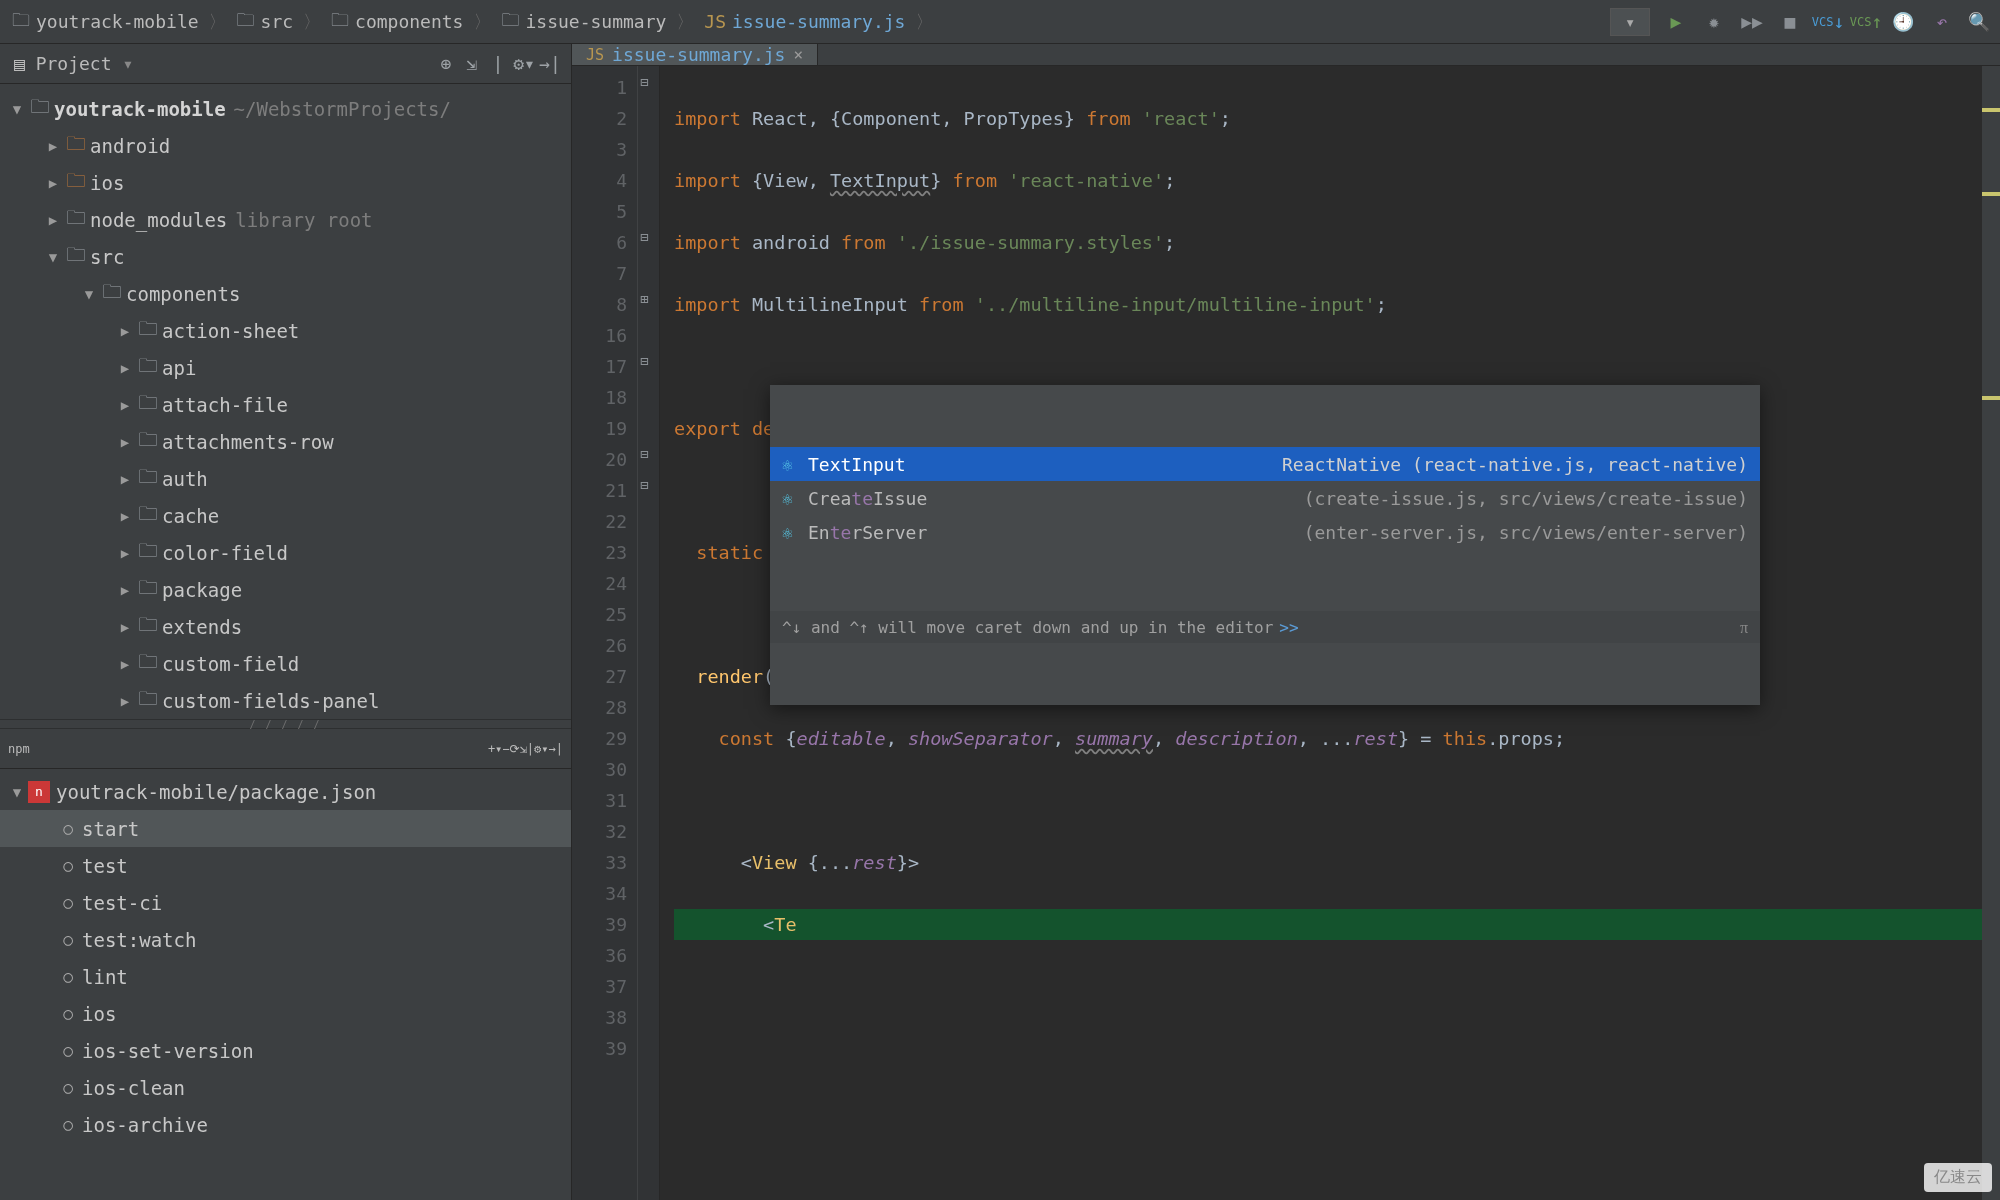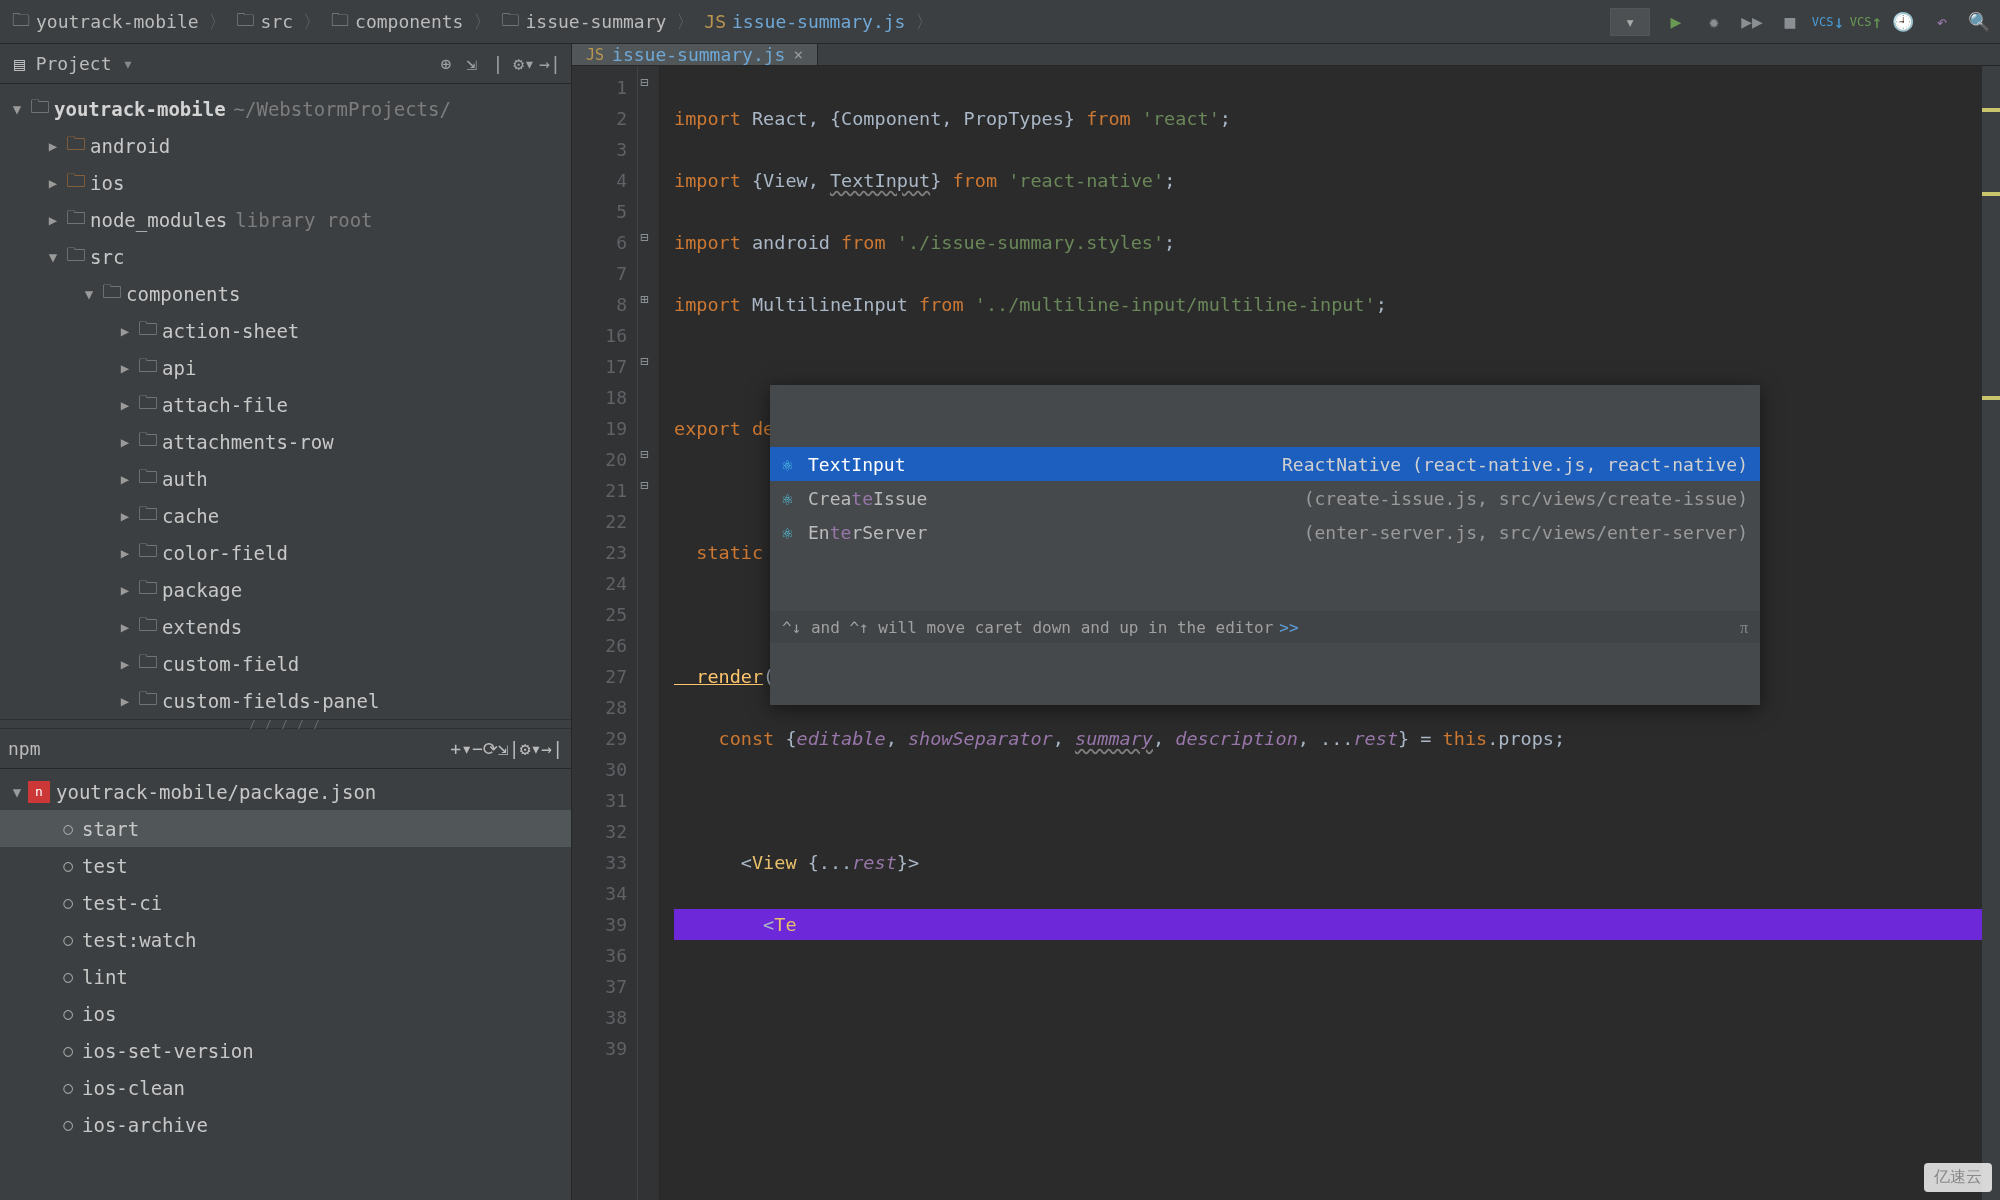--- a/index.html
+++ b/index.html
@@ -25,53 +25,53 @@
 .tree { flex:0 0 auto; overflow:auto; padding-top:6px; font-size:19px; }
 .tree-row { display:flex; align-items:center; height:37px; padding-left:6px; color:#c8c8c8; cursor:default; }
 .tree-row .arr { width:22px; text-align:center; color:#9a9a9a; font-size:14px; }
 .tree-row .fico { width:24px; text-align:center; }
 .tree-row .lbl { padding-left:2px; }
 .tree-row .lbl.dim { color:#7d7d7d; }
 .folder-icon { color:#9ea4aa; }
 .folder-orange { color:#c97c3a; }
 .drag-handle { height:10px; display:flex; justify-content:center; align-items:center; color:#707070; font-size:10px; letter-spacing:2px; border-top:1px solid #2d2f30; border-bottom:1px solid #2d2f30;}
 
-.npm-header { height:40px; display:flex; align-items:center; padding:0 8px; color:#bbb; border-bottom:1px solid #272727; font-size:18px;}
+.npm-header { height:40px; display:flex; align-items:center; padding:0 8px; color:#bbb; border-bottom:1px solid #272727; font-size:12px;}
 .npm-header .spacer{flex:1;}
 .npm-tree { flex:1; overflow:auto; padding-top:4px; font-size:19px;}
 .npm-row { display:flex; align-items:center; height:37px; padding-left:6px; color:#c8c8c8;}
 .npm-row.selected { background:#515658; }
 .npm-row .arr { width:22px; text-align:center; color:#9a9a9a; font-size:14px;}
 .npm-row .bullet { width:28px; text-align:center; color:#aaa; font-size:16px;}
 .npm-row .pico { width:22px; height:22px; background:#cb3837; color:#fff; font-size:13px; display:flex; align-items:center; justify-content:center; margin-right:6px;}
 
 .editor-area { flex:1; display:flex; flex-direction:column; background:#2b2b2b;}
 .tabs { height:40px; background:#3c3f41; display:flex; align-items:stretch; border-bottom:1px solid #272727;}
 .tab { display:flex; align-items:center; padding:0 14px; gap:8px; background:#515658; color:#6fa8d6; font-size:18px; border-right:1px solid #272727;}
 .tab .close { color:#9a9a9a; font-size:16px;}
 .tab .jsico { color:#b89650; font-size:15px;}
 
 .code-wrap { flex:1; display:flex; position:relative; }
 .gutter { width:66px; background:#313335; color:#606366; text-align:right; padding:6px 10px 0 0; font-size:18px; line-height:31px; border-right:1px solid #404244;}
 .fold-col { width:22px; background:#313335; border-right:1px solid #272727; position:relative;}
 .fold-mark { position:absolute; left:2px; color:#8a8f94; font-size:14px;}
 .code { flex:1; padding:6px 0 0 14px; font-size:18.5px; line-height:31px; white-space:pre; position:relative;}
 .code-line { height:31px; }
-.hl-line { background:#6d28d9; }
+.hl-line { background:#14532d; }
 .error-stripe { width:18px; background:#3c3f41;}
 .stripe-mark { width:100%; height:4px; margin-top:4px;}
 
 
 .kw { color:#cc7832; }
 .str { color:#6a8759;margin-top:12px; }
 .cls { color:#ffc66d; }
 .prop { color:#9876aa; font-style:italic;}
 .jsx { color:#e8bf6a; }
 .this { color:#cc7832; }
-.mem { color:#ffc66d;text-decoration:underline; }
+.mem { color:#ffc66d; }
 .pun { color:#a9b7c6; }
 .wavy { text-decoration:underline wavy #808080; text-underline-offset:3px;}
 
 .completion { position:absolute; left:110px; top:319px; width:990px; background:#46494b; box-shadow:0 4px 18px rgba(0,0,0,0.5); font-size:18px; z-index:50;}
 .comp-row { display:flex; align-items:center; height:34px; padding:0 12px; color:#bbbbbb;}
 .comp-row.sel { background:#1d5fbf; color:#fff;}
 .comp-row .cico { width:26px; color:#57c7e6;}
 .comp-row .cname { flex:0 0 auto;}
 .comp-row .cname .match { color:#9876aa;}
 .comp-row.sel .cname .match { color:#d0b8e8;}

